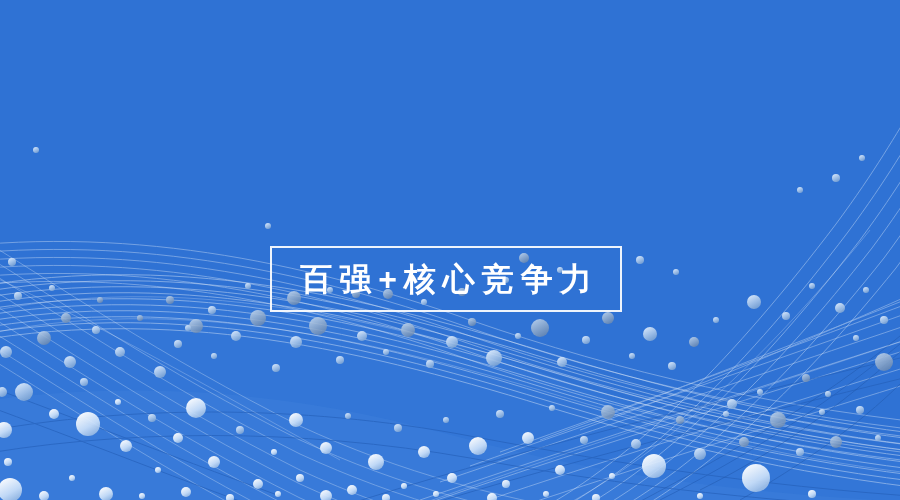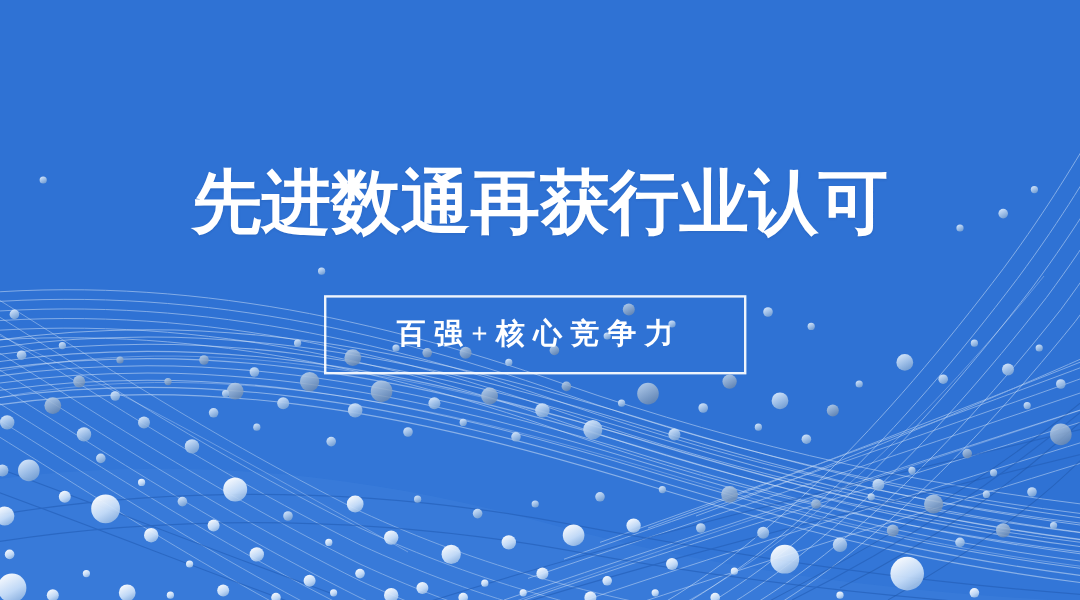--- a/index.html
+++ b/index.html
@@ -56,23 +56,23 @@
     width: 352px;
     height: 66px;
     box-sizing: border-box;
     border: 2px solid rgba(255,255,255,0.92);
     display: flex;
     align-items: center;
     justify-content: center;
   }
   #subtitle-text {
     color: #ffffff;
-    font-family: Liberation Serif, serif;
+    font-family: Liberation Sans, sans-serif;
     font-weight: bold;
-    font-size: 24px;
+    font-size: 32px;
     line-height: 32px;
     letter-spacing: 7px;
     text-indent: 7px;
     white-space: nowrap;
   }
 </style>
 </head>
 <body>
 
 <div id="banner">
@@ -332,20 +332,19 @@
         <circle cx="6" cy="352" r="6" fill="url(#bubbleGrad)"></circle>
         <circle cx="4" cy="430" r="8" fill="url(#bubbleGradLight)"></circle>
         <circle cx="8" cy="462" r="4" fill="url(#bubbleGradLight)"></circle>
         <circle cx="2" cy="392" r="5" fill="url(#bubbleGrad)"></circle>
       </g>
 
     </g>
   </svg>
 
   <div id="content">
-    <div id="title">先进数通再获行业认可</div>
 
     <div id="subtitle-box">
       <span id="subtitle-text">百强+核心竞争力</span>
     </div>
   </div>
 
 </div>
 
 </body></html>

